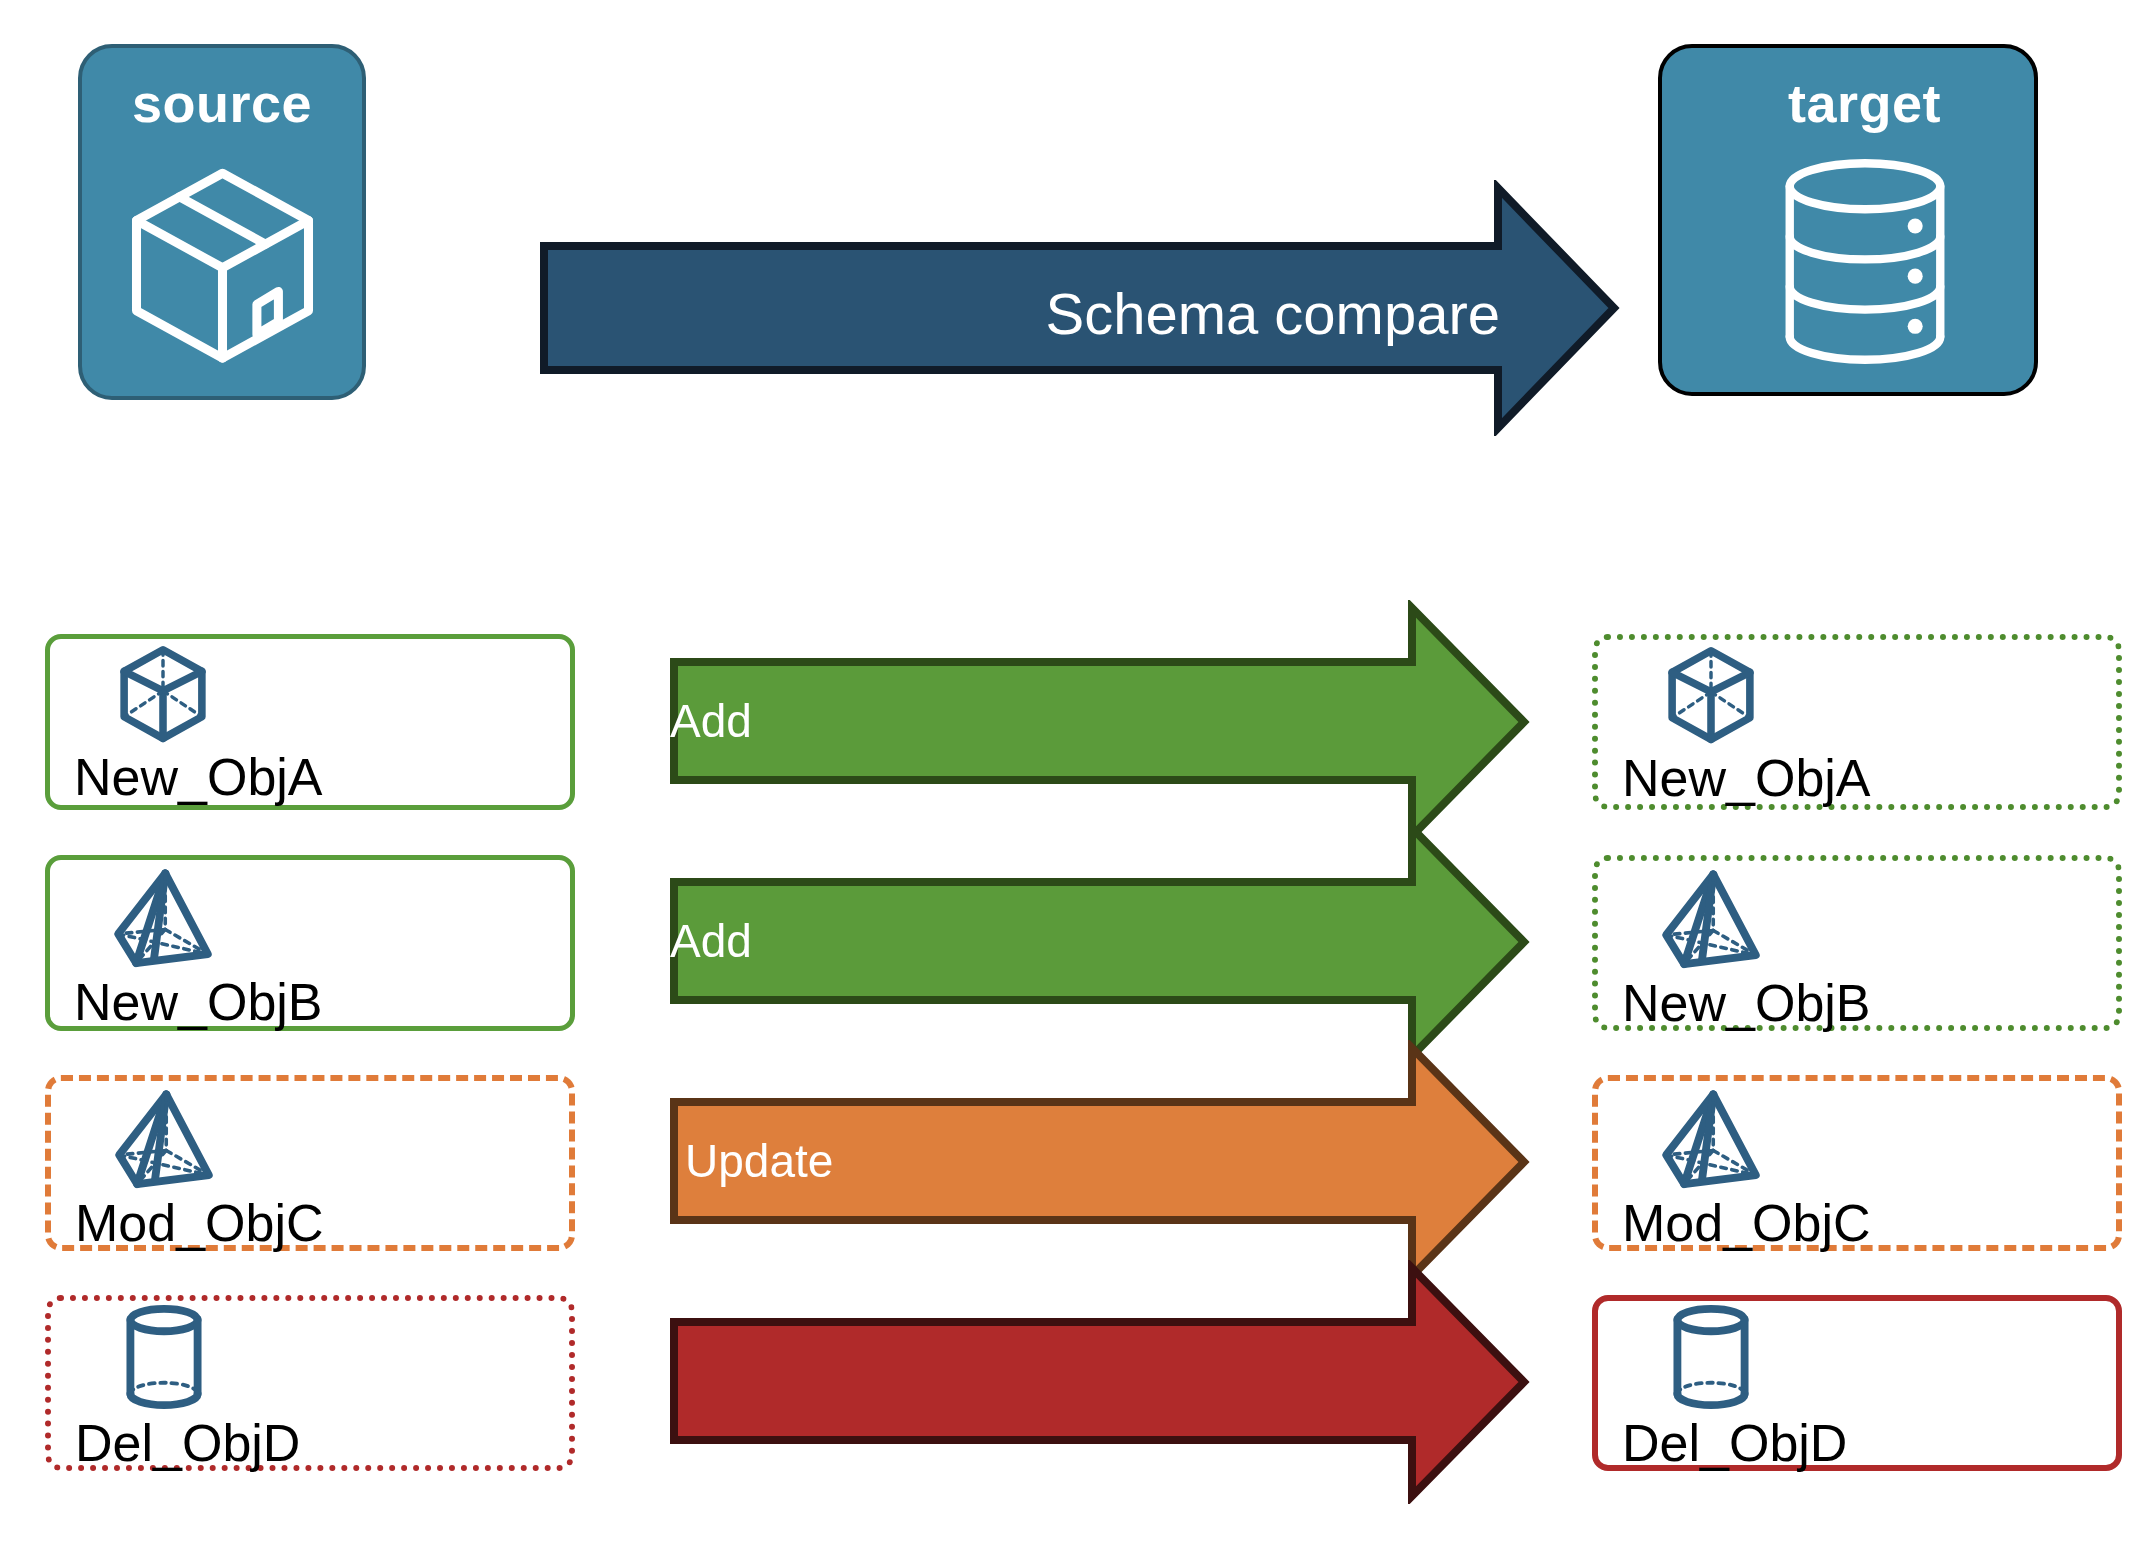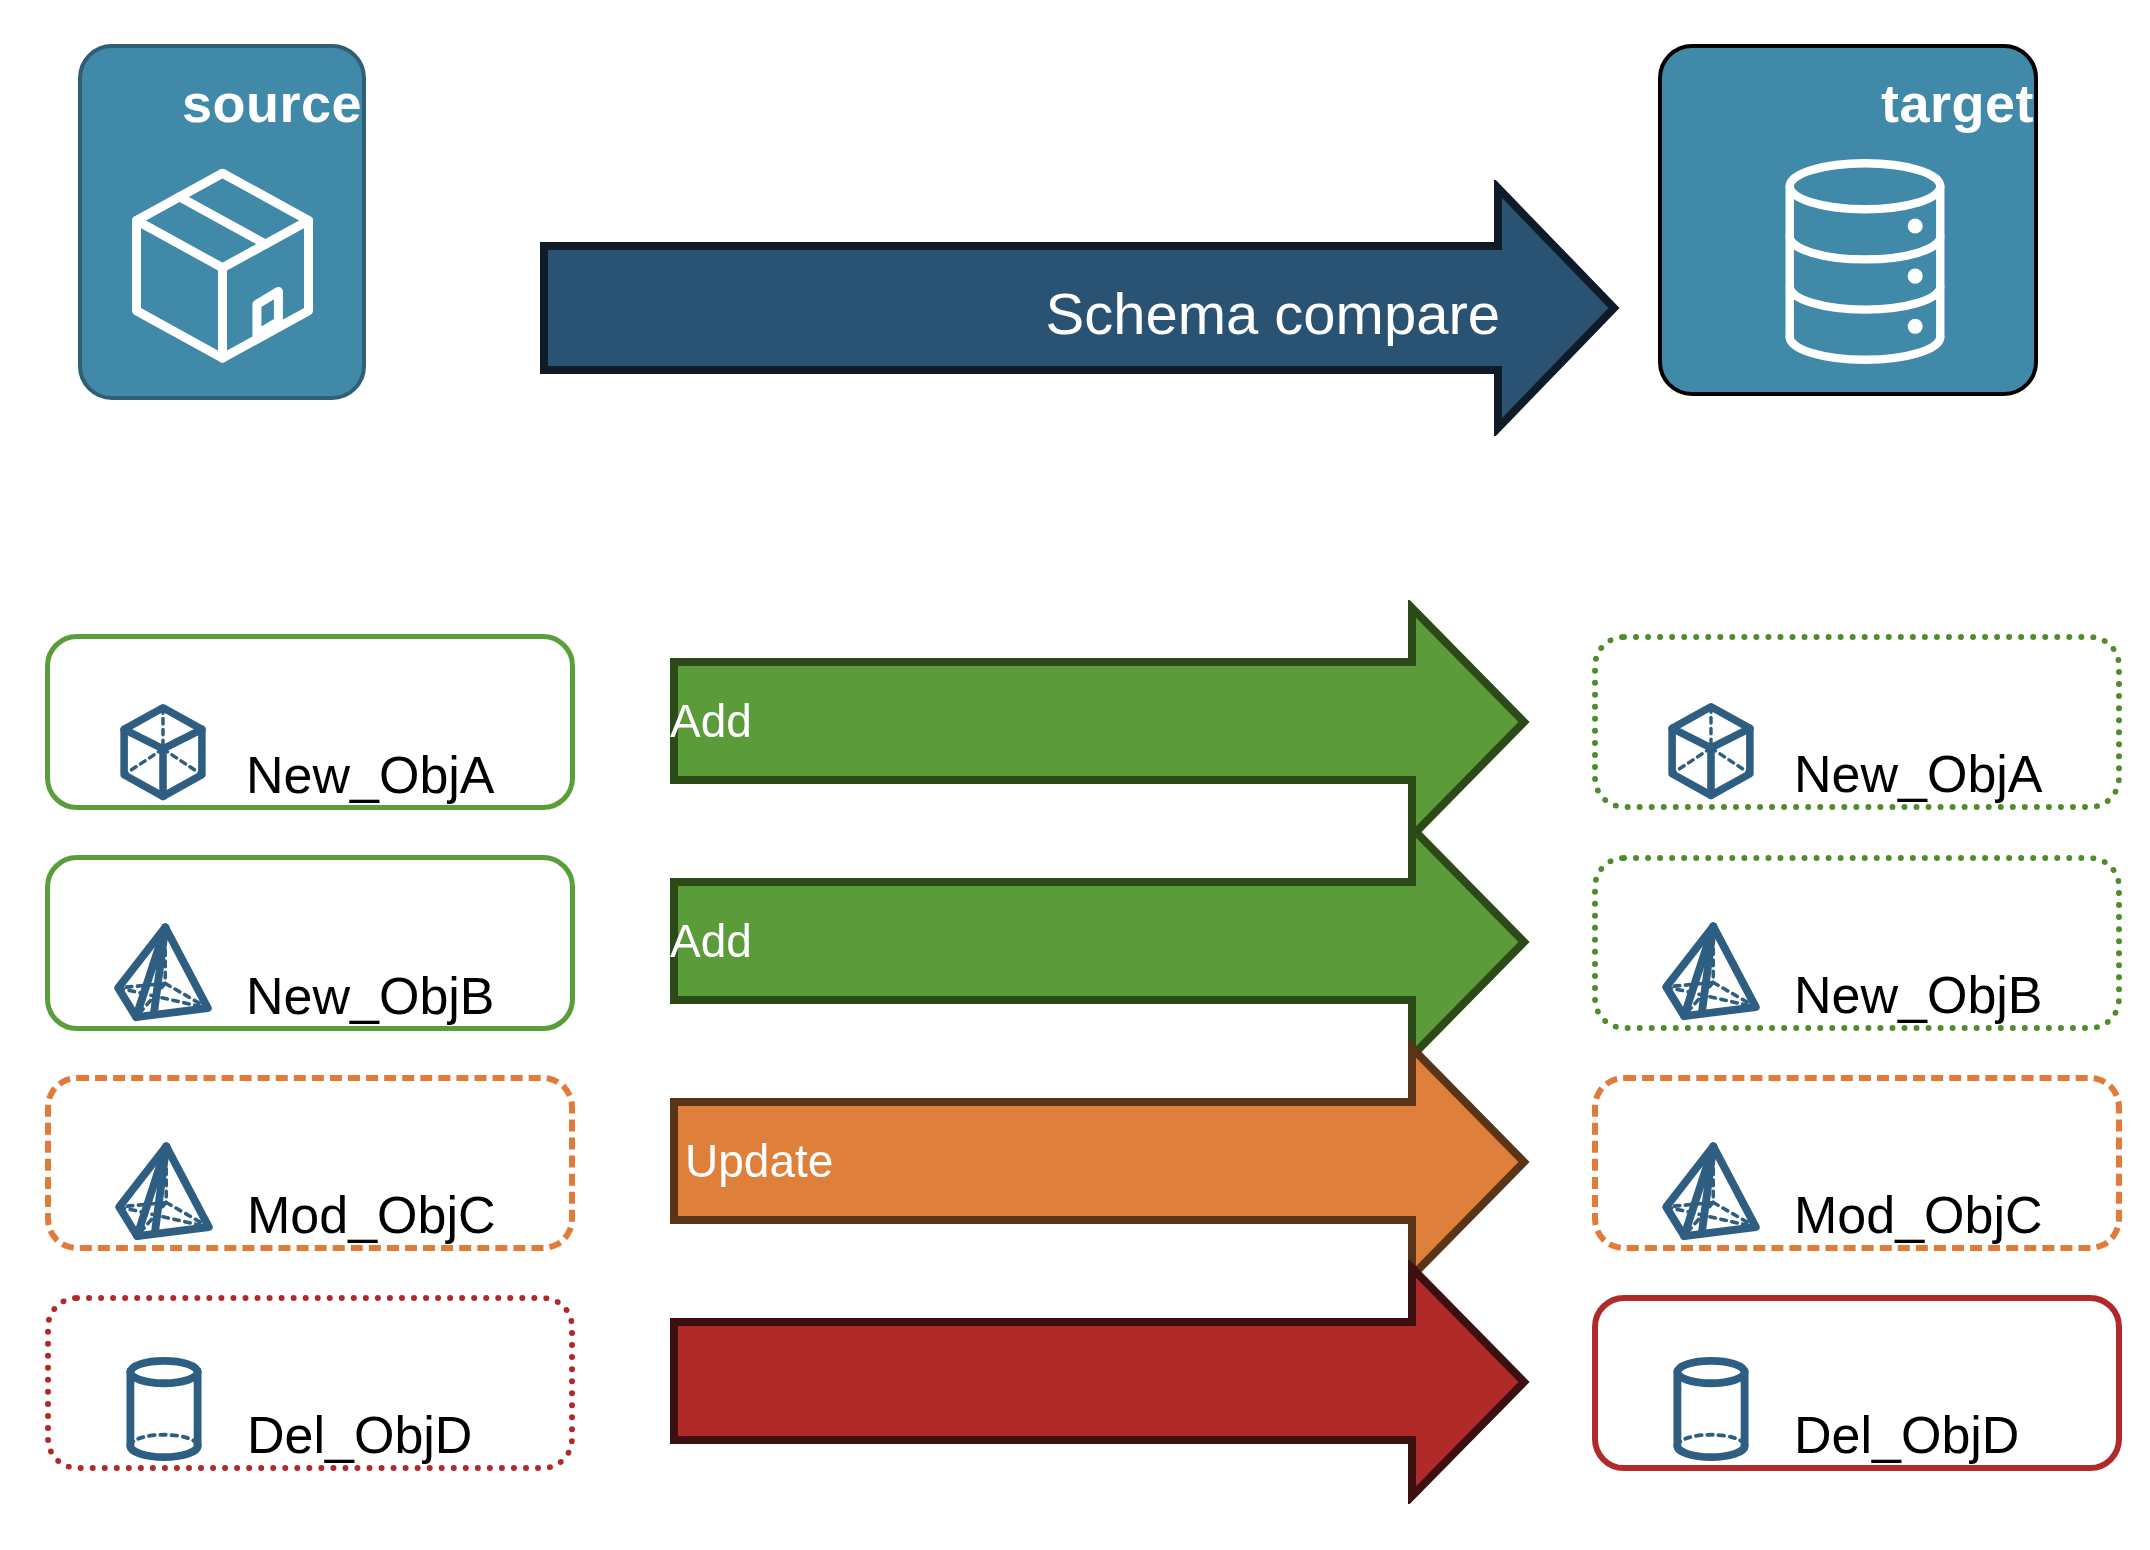--- a/index.html
+++ b/index.html
@@ -18,21 +18,21 @@
     overflow: hidden;
   }
 
   
   .endpoint {
     position: absolute;
     border-radius: 34px;
     box-sizing: border-box;
     display: flex;
     flex-direction: column;
-    align-items: flex-end;
+    align-items: center;
   }
   .endpoint-title {
     font-size: 54px;
     font-weight: bold;
     color: #ffffff;
     letter-spacing: 0.5px;
     margin-top: 28px;
     line-height: 1;
     user-select: none;
   }
@@ -55,23 +55,24 @@
     white-space: nowrap;
     user-select: none;
     text-align: right;
   }
 
   
   .objbox {
     position: absolute;
     box-sizing: border-box;
     background: #ffffff;
-    border-radius: 32px;
+    border-radius: 16px;
     display: flex;
-    align-items: flex-end;
+    align-items: flex-start;
+    flex-direction: column;
   }
   .objbox .icon-slot {
     width: 118px;
     display: flex;
     align-items: center;
     justify-content: center;
     margin-left: 54px;
     flex: 0 0 auto;
   }
   .objbox .obj-label {

